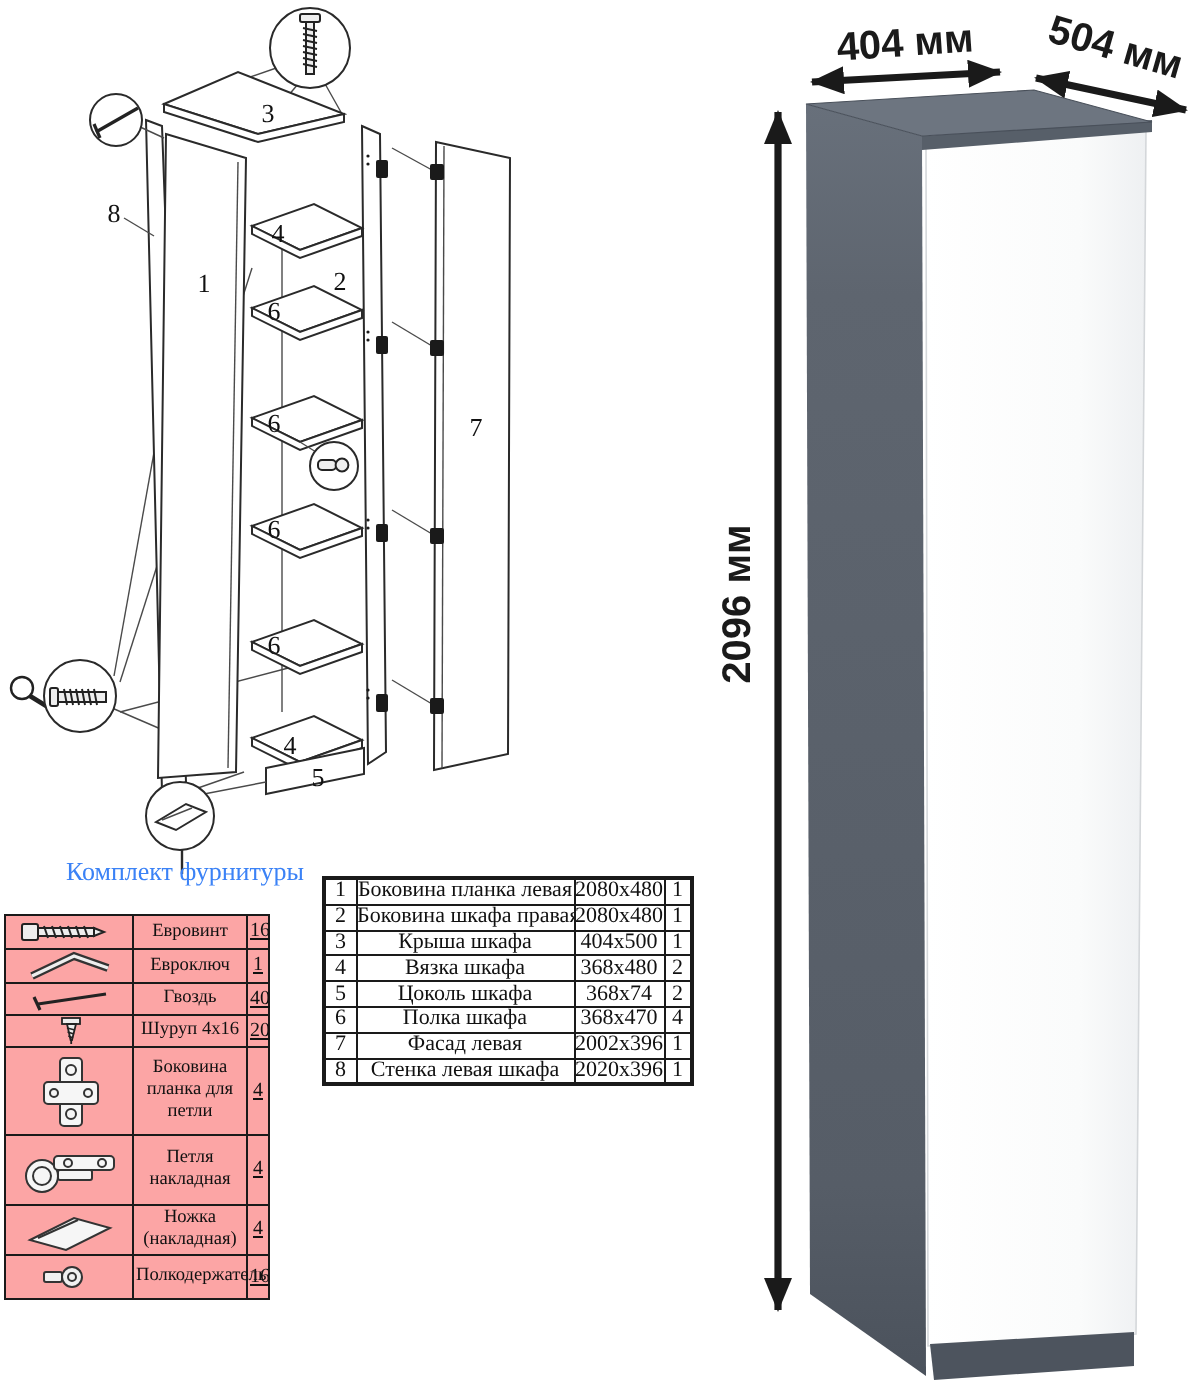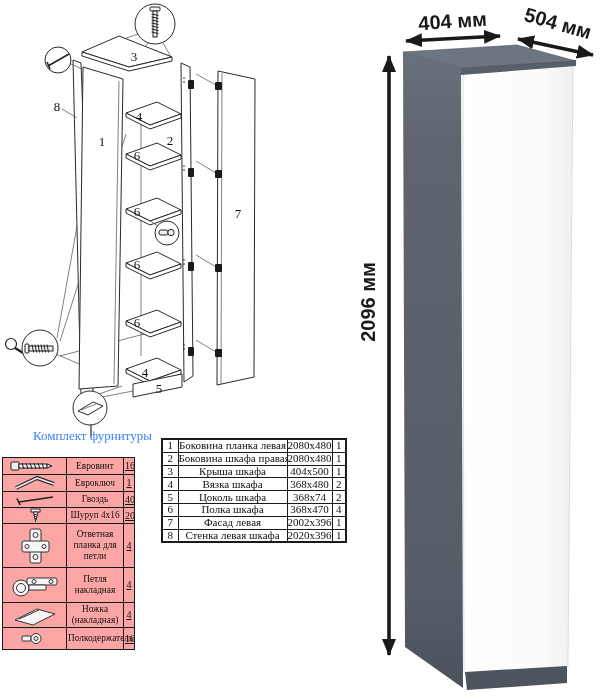--- a/index.html
+++ b/index.html
@@ -284,21 +284,21 @@
               <g stroke="#333" stroke-width="1" fill="#f6f6f6">
                 <rect x="23" y="3" width="11" height="34" rx="2"></rect>
                 <rect x="15" y="15" width="27" height="11" rx="2"></rect>
                 <circle cx="28.5" cy="9" r="2.5"></circle>
                 <circle cx="28.5" cy="31" r="2.5"></circle>
                 <circle cx="20" cy="20.5" r="2"></circle>
                 <circle cx="37" cy="20.5" r="2"></circle>
               </g>
             </svg>
           </td>
-      <td>Ответная планка для петли</td>
+      <td>Боковина планка для петли</td>
       <td class="qty">4</td>
     </tr>
     <tr style="height:35px">
       <td class="ic">
             <svg width="56" height="31" viewBox="0 0 56 31">
               <g stroke="#333" stroke-width="1" fill="#f6f6f6">
                 <circle cx="14" cy="18" r="8"></circle>
                 <circle cx="14" cy="18" r="4.5"></circle>
                 <rect x="20" y="8" width="30" height="7" rx="2"></rect>
                 <rect x="22" y="15" width="17" height="5" rx="1"></rect>

